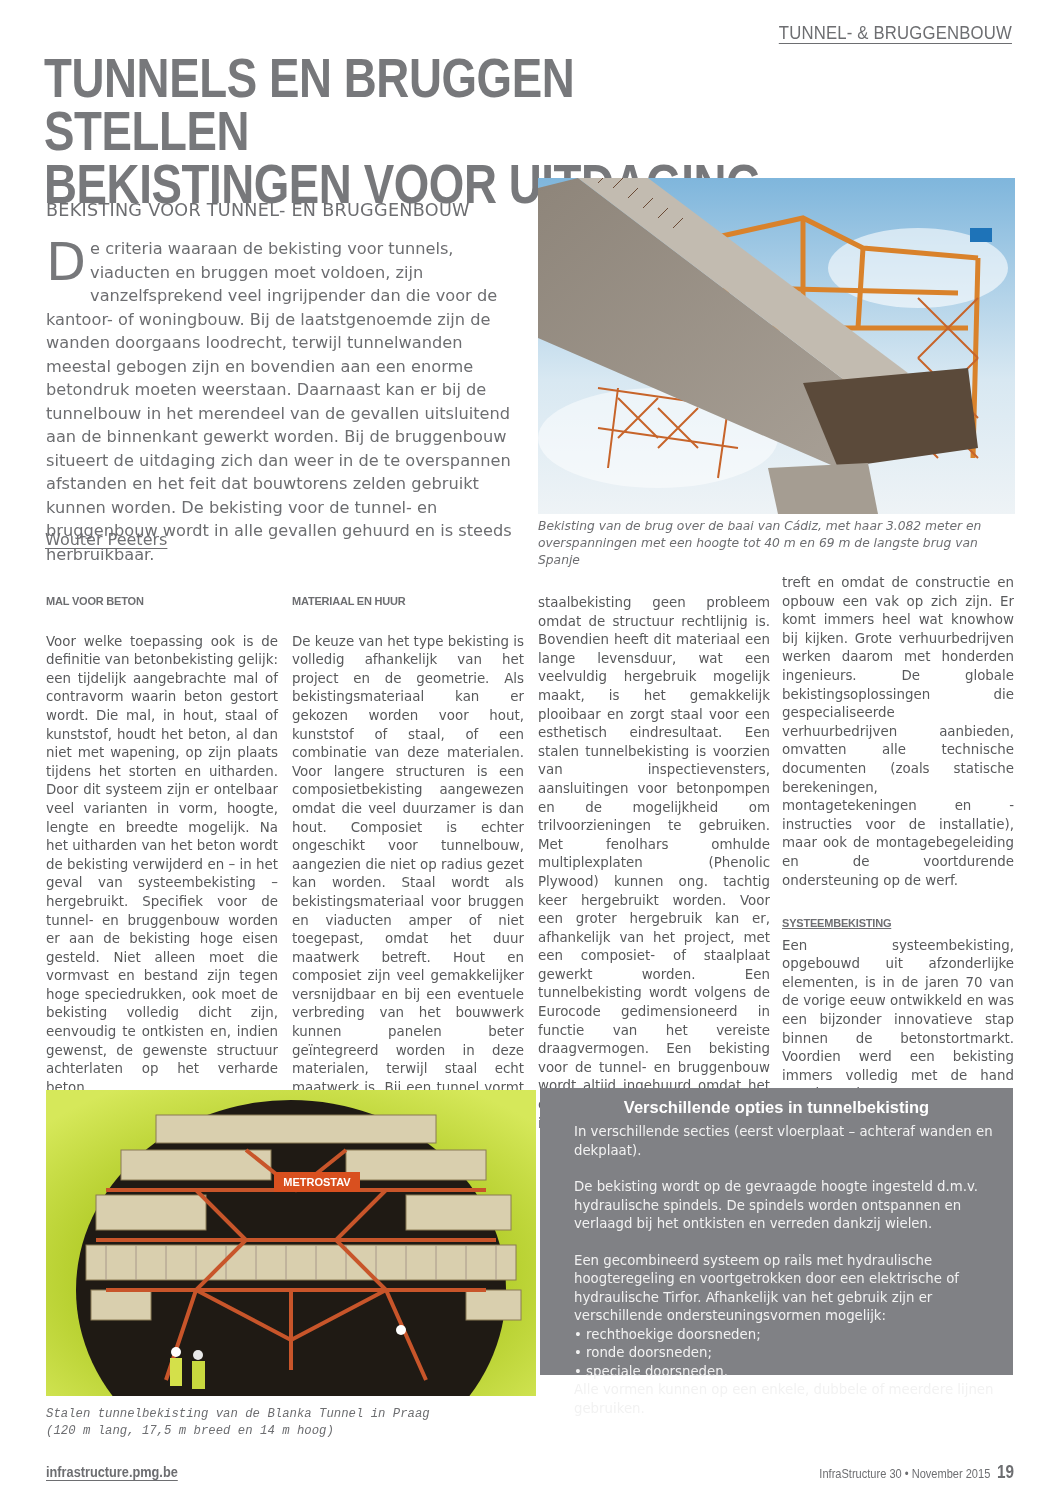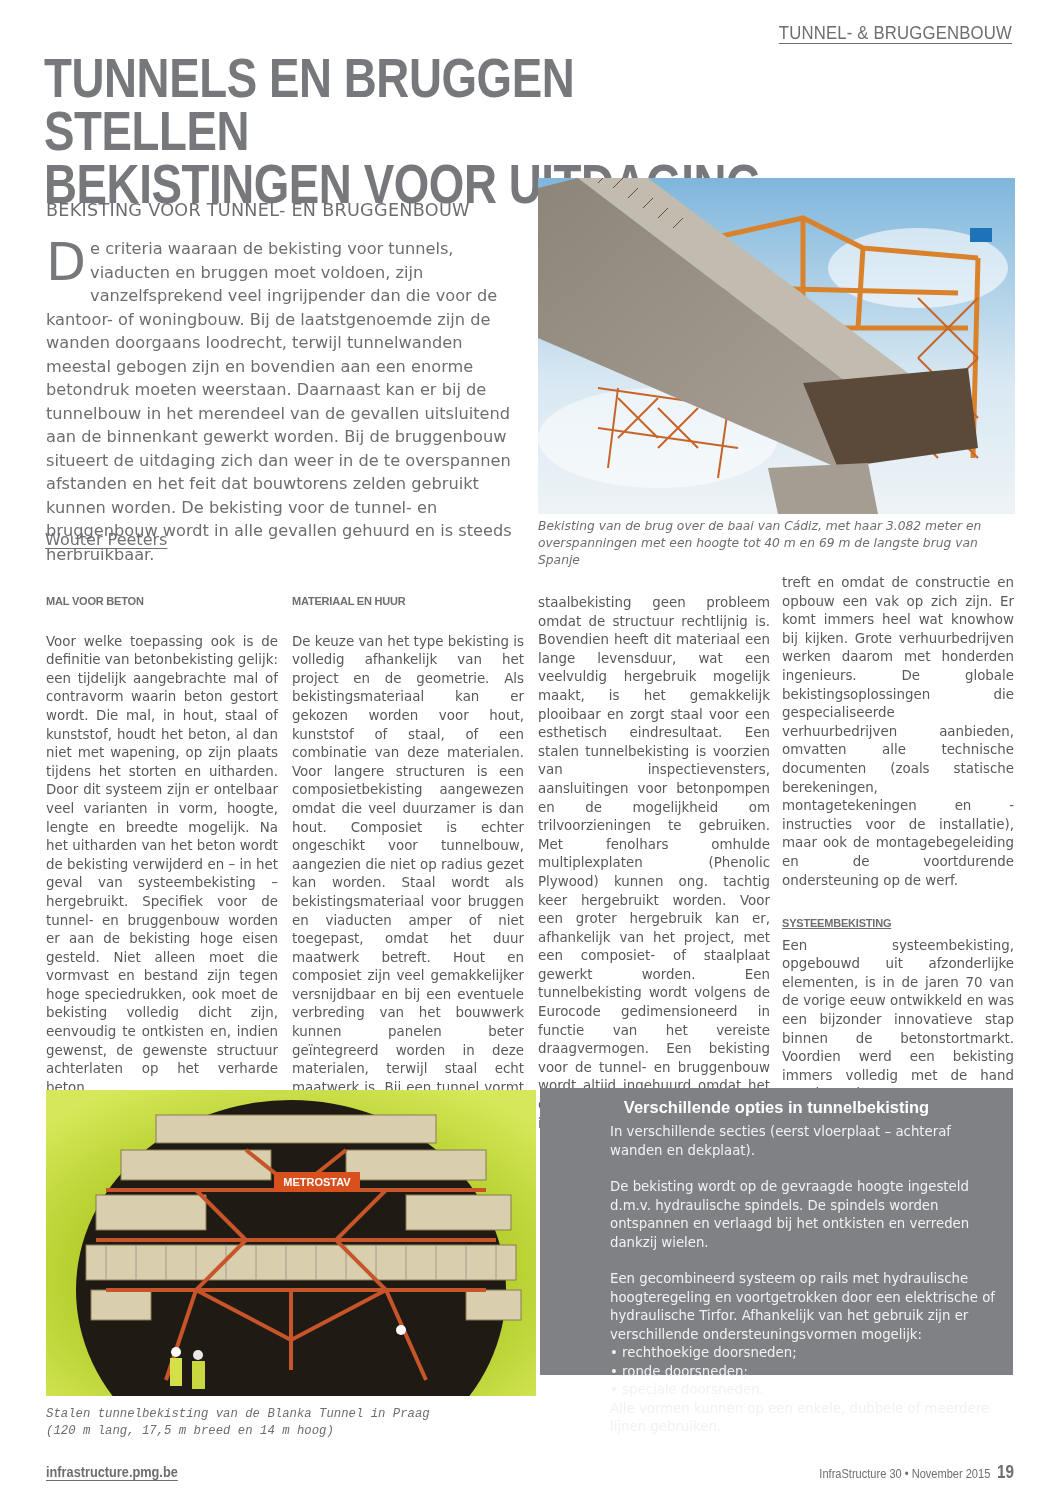--- a/index.html
+++ b/index.html
@@ -20,21 +20,21 @@
   .cap1 { left:538px; top:518px; width:480px; }
   .col { top:592px; width:232px; font-size:13.4px; line-height:18.6px; color:#58595b; text-align:justify; }
   .col h3 { margin:0 0 22px 0; font-family:"Liberation Sans", sans-serif; font-size:11px; font-weight:bold; color:#6d6e71; letter-spacing:-0.2px; }
   .col p { margin:0; }
   .col h3.mid { margin:24px 0 4px 0;text-decoration:underline; }
   .c1 { left:46px; } .c2 { left:292px; } .c3 { left:538px; top:594px; } .c4 { left:782px; top:574px; }
   .photo2 { left:46px; top:1090px; width:490px; height:306px; overflow:hidden; }
   .cap2 { left:46px; top:1406px; width:480px;font-family:Liberation Mono, monospace; }
   .sidebar { left:540px; top:1088px; width:473px; height:287px; background:#808185; color:#f2f2f2; }
   .sidebar h4 { margin:10px 0 6px 0; text-align:center; font-family:"Liberation Sans", sans-serif; font-weight:bold; font-size:16.5px; color:#ffffff; }
-  .sidebar .body { padding:0 16px 0 34px; font-size:13.3px; line-height:18.5px;margin-left:36px; }
+  .sidebar .body { padding:0 16px 0 34px; font-size:13.3px; line-height:18.5px; }
   .sidebar p { margin:0 0 18px 0; }
   .sidebar ul { margin:0; padding:0; list-style:none; }
   .sidebar li:before { content:"• "; }
   .footer-left { left:46px; top:1463px; font-family:"Liberation Sans", sans-serif; font-weight:bold; font-size:15px; color:#6d6e71; text-decoration:underline; text-underline-offset:3px; transform:scaleX(0.85); transform-origin:left top; }
   .footer-right { right:44px; top:1462px; font-family:"Liberation Sans", sans-serif; font-size:13px; color:#6d6e71; transform:scaleX(0.85); transform-origin:right top; }
   .footer-right .pg { font-weight:bold; font-size:18px; margin-left:8px; }
   svg { display:block; }
 </style>
 </head>
 <body>

